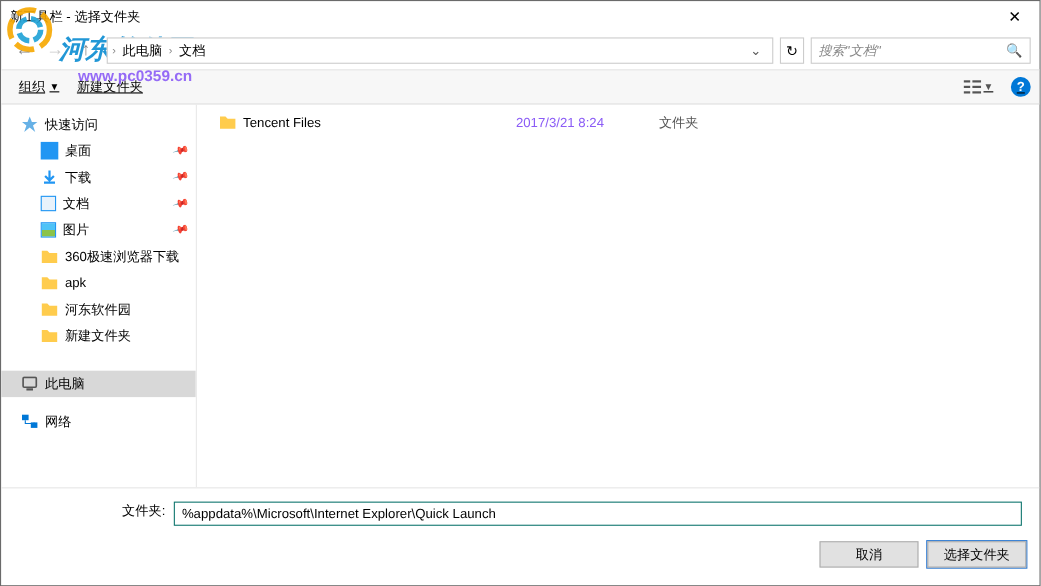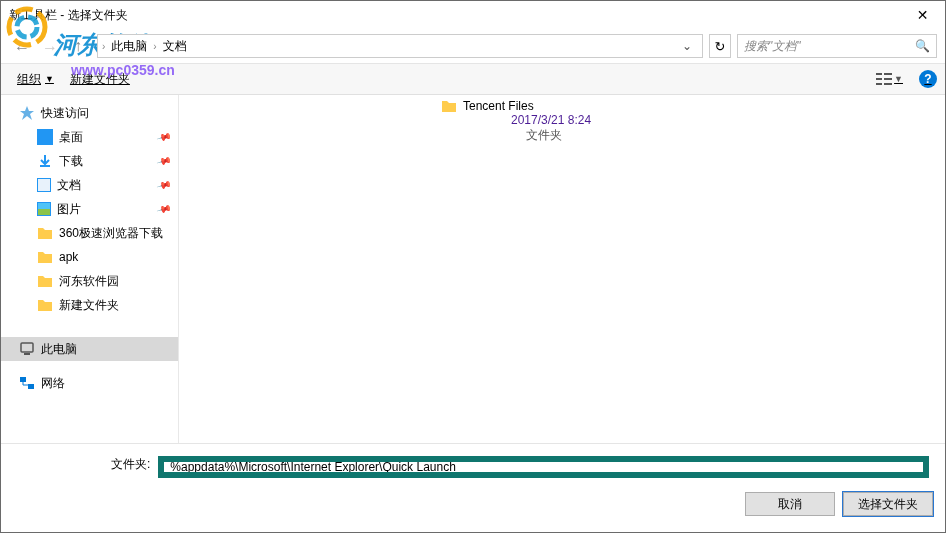--- a/index.html
+++ b/index.html
@@ -52,32 +52,32 @@
 
 .fileview { flex: 1; display: flex; flex-direction: column; }
 .colheads { height: 26px; display: flex; align-items: center; border-bottom: 1px solid #eee; font-size: 12px; color: #333; padding-left: 12px; }
 .colheads .ch { padding: 0 8px; display: flex; align-items: center; }
 .ch-name { width: 270px; }
 .ch-date { width: 130px; }
 .ch-type { width: 100px; }
 .ch-size { width: 80px; }
 .sorticon { margin-left: auto; padding-right: 20px; color: #999; }
 .filelist { flex: 1; padding: 4px 0 0 12px; font-size: 12px; }
-.row { display: flex; align-items: center; height: 24px; flex-direction: column; }
+.row { display: flex; align-items: center; height: 24px; }
 .row .c-name { width: 270px; display: flex; align-items: center; gap: 6px; padding-left: 8px; }
-.row .c-date { width: 130px; color: #4c1d95; padding-left: 8px; }
+.row .c-date { width: 130px; color: #8b5cf6; padding-left: 8px; }
 .row .c-type { width: 100px; color: #555; padding-left: 8px; }
 .row .c-size { width: 80px; }
 .fold-ic { width: 16px; height: 14px; }
 .fold-ic svg { fill: #ffcc4d; }
 
 .footer { border-top: 1px solid #e5e5e5; padding: 12px 12px 12px 12px; }
 .folder-row { display: flex; align-items: flex-start; gap: 8px; font-size: 12px; margin-bottom: 14px; }
 .folder-row label { padding-left: 98px; }
-.folder-row input { flex: 1; height: 22px; border: 6px solid #0f766e; padding: 0 6px; font-size: 12px; margin-right: 4px; }
+.folder-row input { flex: 1; height: 22px; border: 1px solid #0f766e; padding: 0 6px; font-size: 12px; margin-right: 4px; }
 .btn-row { display: flex; justify-content: flex-end; gap: 8px; }
 .btn { width: 90px; height: 24px; border: 1px solid #adadad; background: #e1e1e1; font-size: 12px; display: flex; align-items: center; justify-content: center; }
 .btn.primary { box-shadow: 0 0 0 1px #2977d1; }
 
 svg { display: block; }
 </style>
 </head>
 <body>
 
 <div class="watermark">

